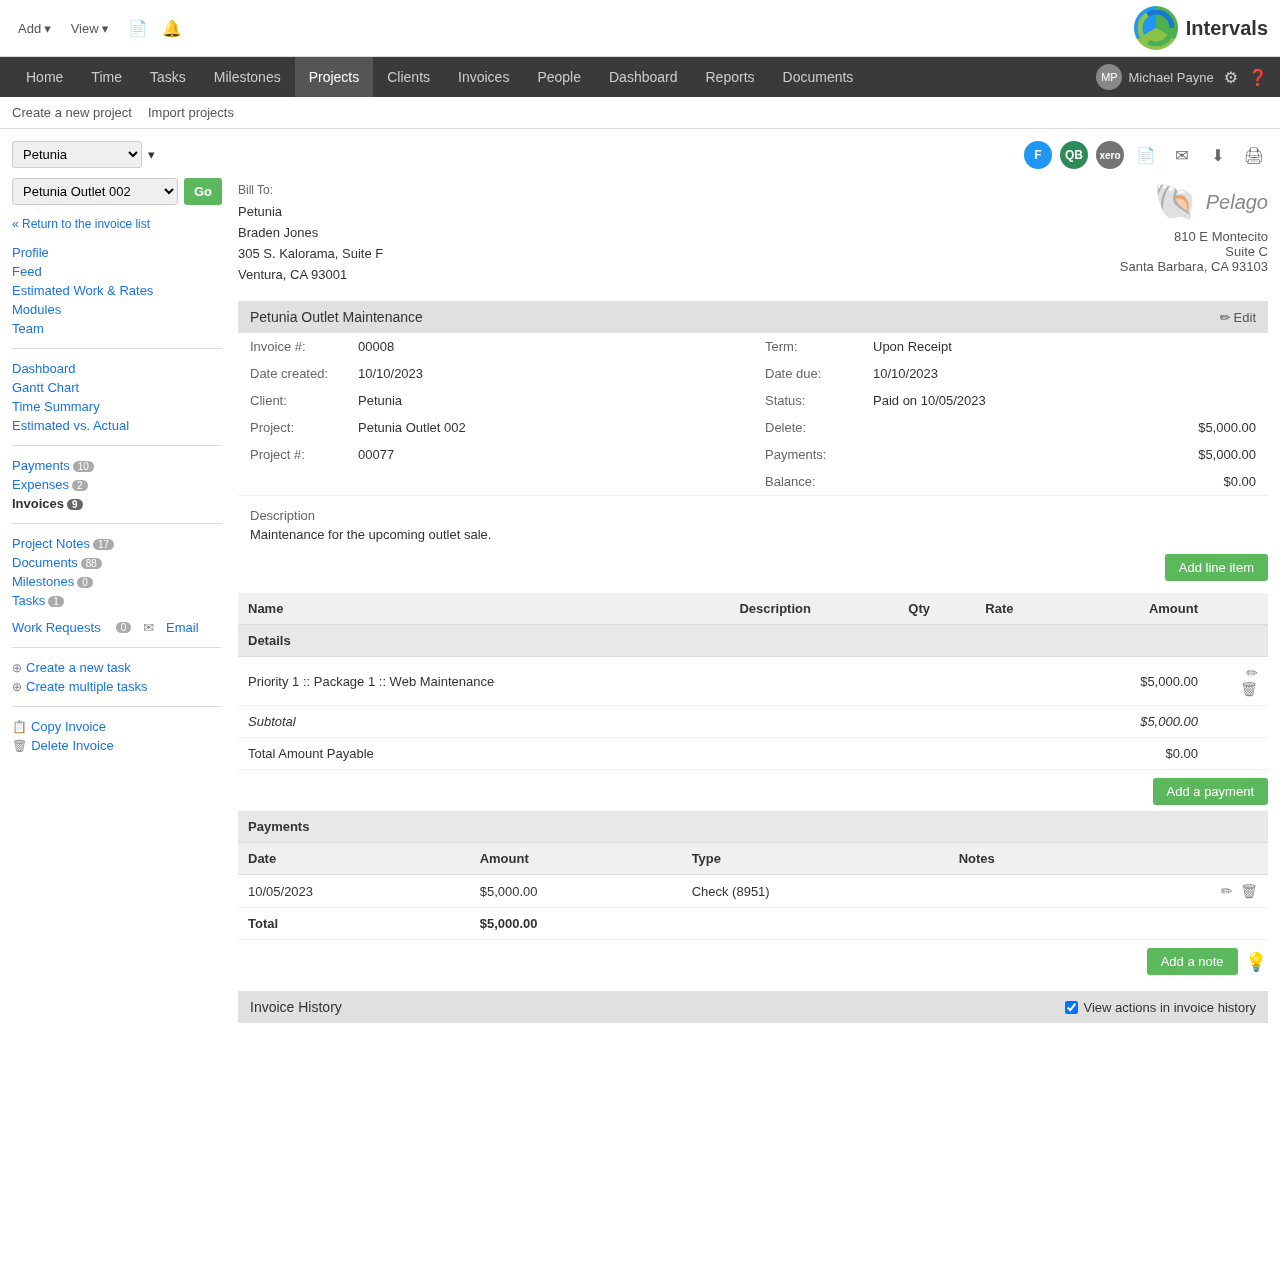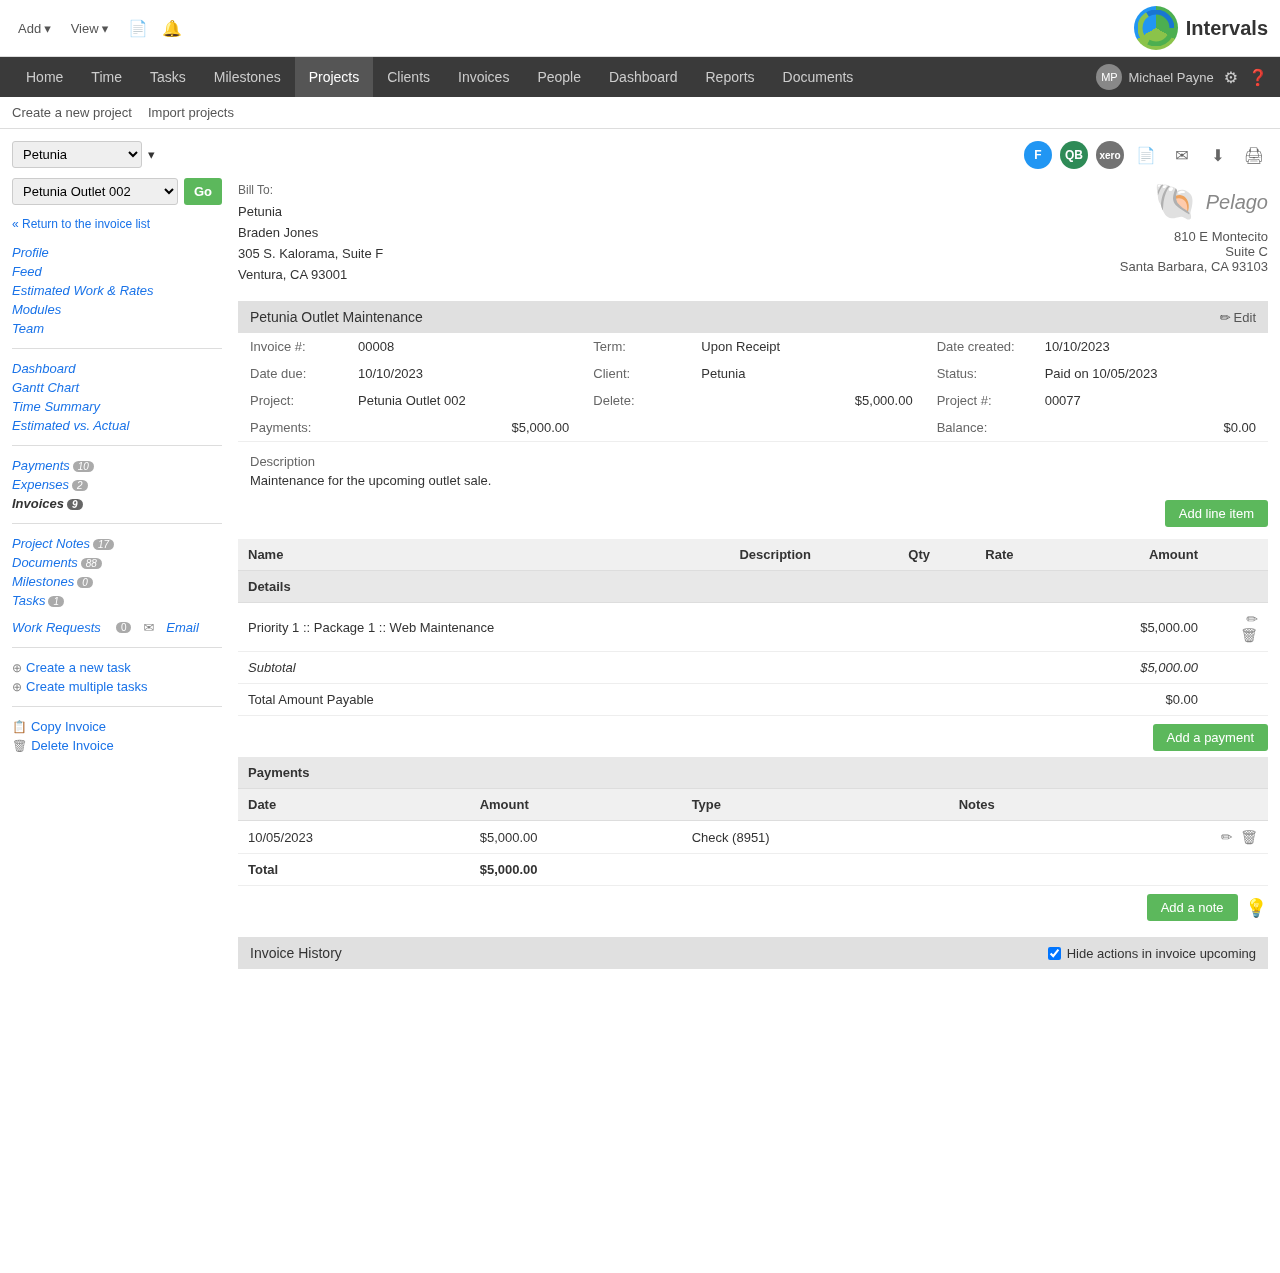--- a/index.html
+++ b/index.html
@@ -31,21 +31,21 @@
     
     .main-layout { display: flex; padding: 12px; gap: 16px; }
 
     
     .sidebar { width: 210px; flex-shrink: 0; }
     .sidebar-select-row { display: flex; align-items: center; gap: 6px; margin-bottom: 10px; }
     .sidebar-select { width: 130px; padding: 4px 6px; border: 1px solid #ccc; border-radius: 3px; font-size: 13px; cursor: pointer; }
     .sidebar-go-btn { background: #5cb85c; color: #fff; border: none; padding: 4px 10px; border-radius: 3px; font-size: 13px; cursor: pointer; font-weight: bold; }
     .sidebar-back { font-size: 12px; color: #1a73e8; cursor: pointer; margin-bottom: 12px; display: block; }
     .sidebar-section { margin-bottom: 8px; }
-    .sidebar-link { display: block; color: #1a73e8; font-size: 13px; padding: 2px 0; cursor: pointer; text-decoration: none; font-style: italic; }
+    .sidebar-link { display: block; color: #1a73e8; font-size: 13px; padding: 2px 0; cursor: pointer; text-decoration: none; }
     .sidebar-link.bold { font-weight: bold; color: #333; }
     .sidebar-divider { border: none; border-top: 1px solid #ddd; margin: 10px 0; }
     .sidebar-badge { display: inline-block; background: #aaa; color: #fff; border-radius: 8px; font-size: 10px; padding: 0 5px; margin-left: 3px; }
     .sidebar-badge.active { background: #666; }
     .sidebar-action { display: flex; align-items: center; gap: 4px; color: #1a73e8; font-size: 13px; cursor: pointer; padding: 2px 0; }
     .sidebar-action-icon { font-size: 12px; color: #888; }
 
     
     .content { flex: 1; }
 
@@ -285,21 +285,21 @@
     </div>
 
     <div class="section-header">
       <span>Petunia Outlet Maintenance</span>
       <button class="edit-btn">
         <span>✏</span>
         <span>Edit</span>
       </button>
     </div>
 
-    <div style="display:grid;grid-template-columns:1fr 1fr 1fr;border-bottom:1px solid #eee;">
+    <div style="display:grid;grid-template-columns:1fr 1fr;border-bottom:1px solid #eee;">
       <div style="padding:6px 12px;display:flex;gap:8px;">
         <span class="field-label">Invoice #:</span>
         <span>00008</span>
       </div>
       <div style="padding:6px 12px;display:flex;gap:8px;">
         <span class="field-label">Term:</span>
         <span>Upon Receipt</span>
       </div>
       <div style="padding:6px 12px;display:flex;gap:8px;align-items:flex-end;">
         <span class="field-label">Date created:</span>
@@ -435,19 +435,19 @@
     <div class="note-row">
       <button class="green-btn">Add a note</button>
       <span class="lightbulb-icon">💡</span>
     </div>
 
     <div class="history-section">
       <div class="history-header">
         <span>Invoice History</span>
         <div class="history-checkbox-row">
           <input type="checkbox" checked="" style="">
-          <span>Hide actions in invoice upcoming</span>
+          <span>View actions in invoice history</span>
         </div>
       </div>
     </div>
 
   </div>
 </div>
 
 </body></html>

